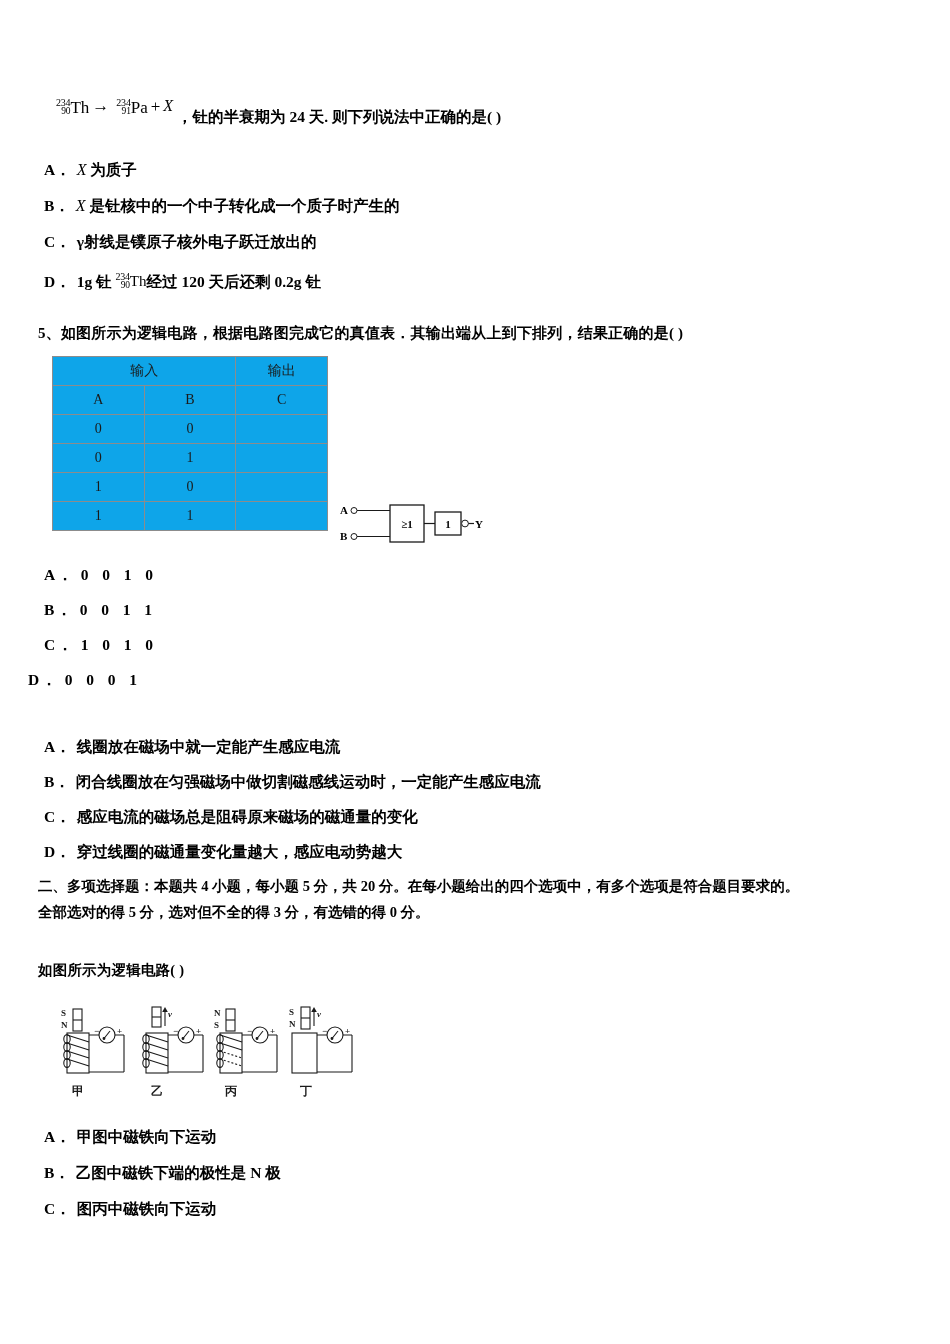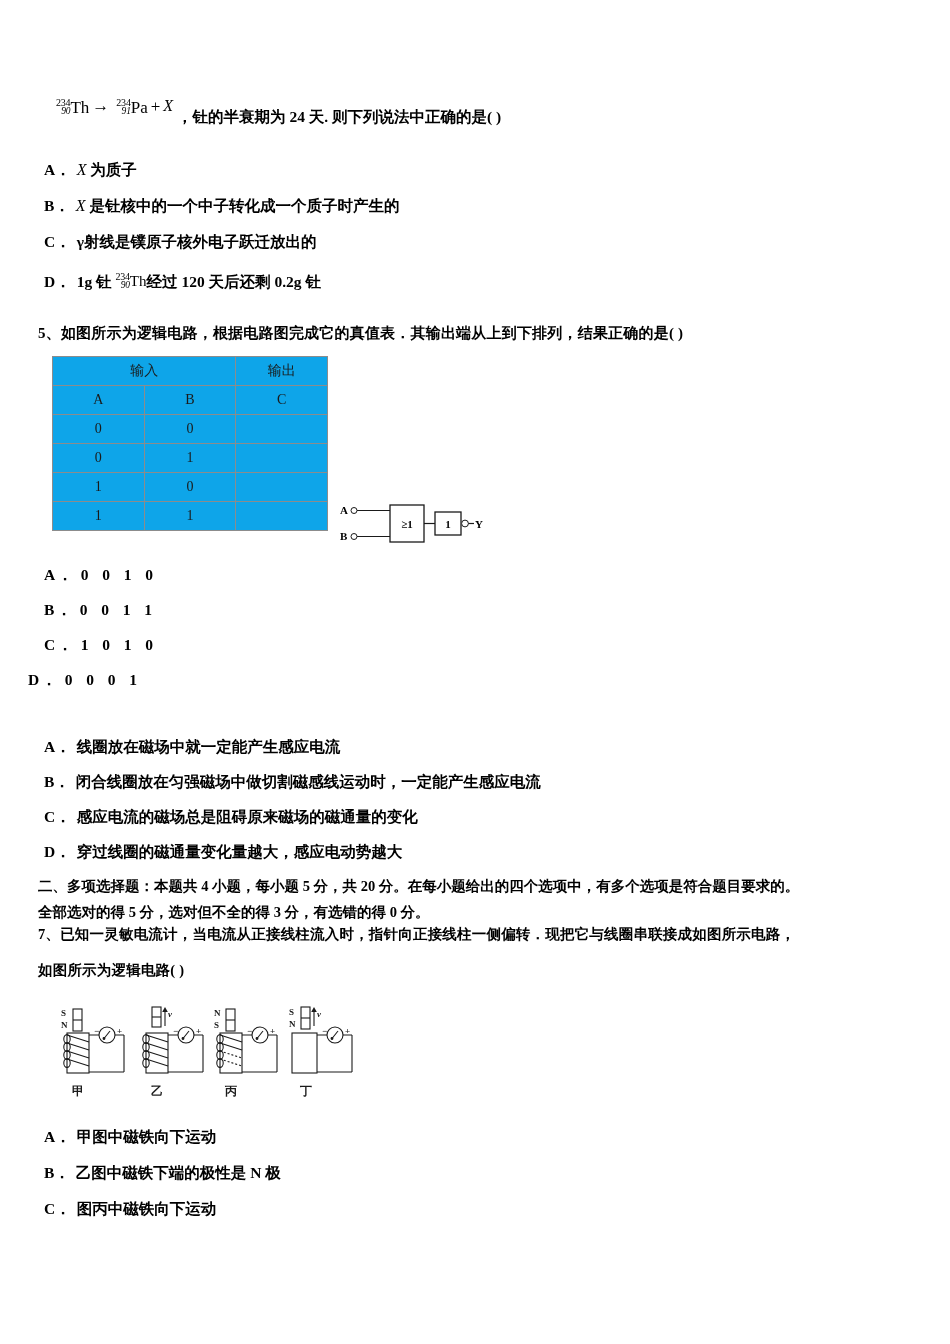--- a/index.html
+++ b/index.html
@@ -73,21 +73,20 @@
     display: block;
     font-size: 10px;
     line-height: 9px;
     letter-spacing: -0.2px;
   }
   .nuc-pre .sub {
     display: block;
     font-size: 9.5px;
     line-height: 9px;
     letter-spacing: -0.2px;
-    font-style: italic;
   }
   .nuc-sym {
     display: inline-block;
     vertical-align: middle;
     font-size: 17px;
   }
   .arrow { font-size: 17px; padding: 0 3px; }
 
   
   #eq-row { left: 56px; top: 96px; }
@@ -271,21 +270,20 @@
   <div class="blk opt" style="left:44px; top:807px;">
     <span class="lbl">C．</span><span>感应电流的磁场总是阻碍原来磁场的磁通量的变化</span>
   </div>
   <div class="blk opt" style="left:44px; top:842px;">
     <span class="lbl">D．</span><span>穿过线圈的磁通量变化量越大，感应电动势越大</span>
   </div>
 
   <div class="blk sec-head" style="left:38px; top:877px;">二、多项选择题：本题共 4 小题，每小题 5 分，共 20 分。在每小题给出的四个选项中，有多个选项是符合题目要求的。</div>
   <div class="blk sec-head" style="left:38px; top:903px;">全部选对的得 5 分，选对但不全的得 3 分，有选错的得 0 分。</div>
 
-  <div class="blk qline" style="left:38px; top:925px; font-size:14.5px;">7、已知一灵敏电流计，当电流从正接线柱流入时，指针向正接线柱一侧偏转．现把它与线圈串联接成如图所示电路，</div>
   <div class="blk qline" style="left:38px; top:961px; font-size:14.5px;">如图所示为逻辑电路(        )</div>
 
   <div class="blk" id="induction-figs">
     <svg width="310" height="108" viewBox="0 0 310 108">
       <g stroke="#1a1a1a" fill="none" stroke-width="1.1">
 
         <g>
 
           <rect x="23" y="5" width="9" height="22" fill="#fff"></rect>
           <line x1="23" y1="16" x2="32" y2="16"></line>

